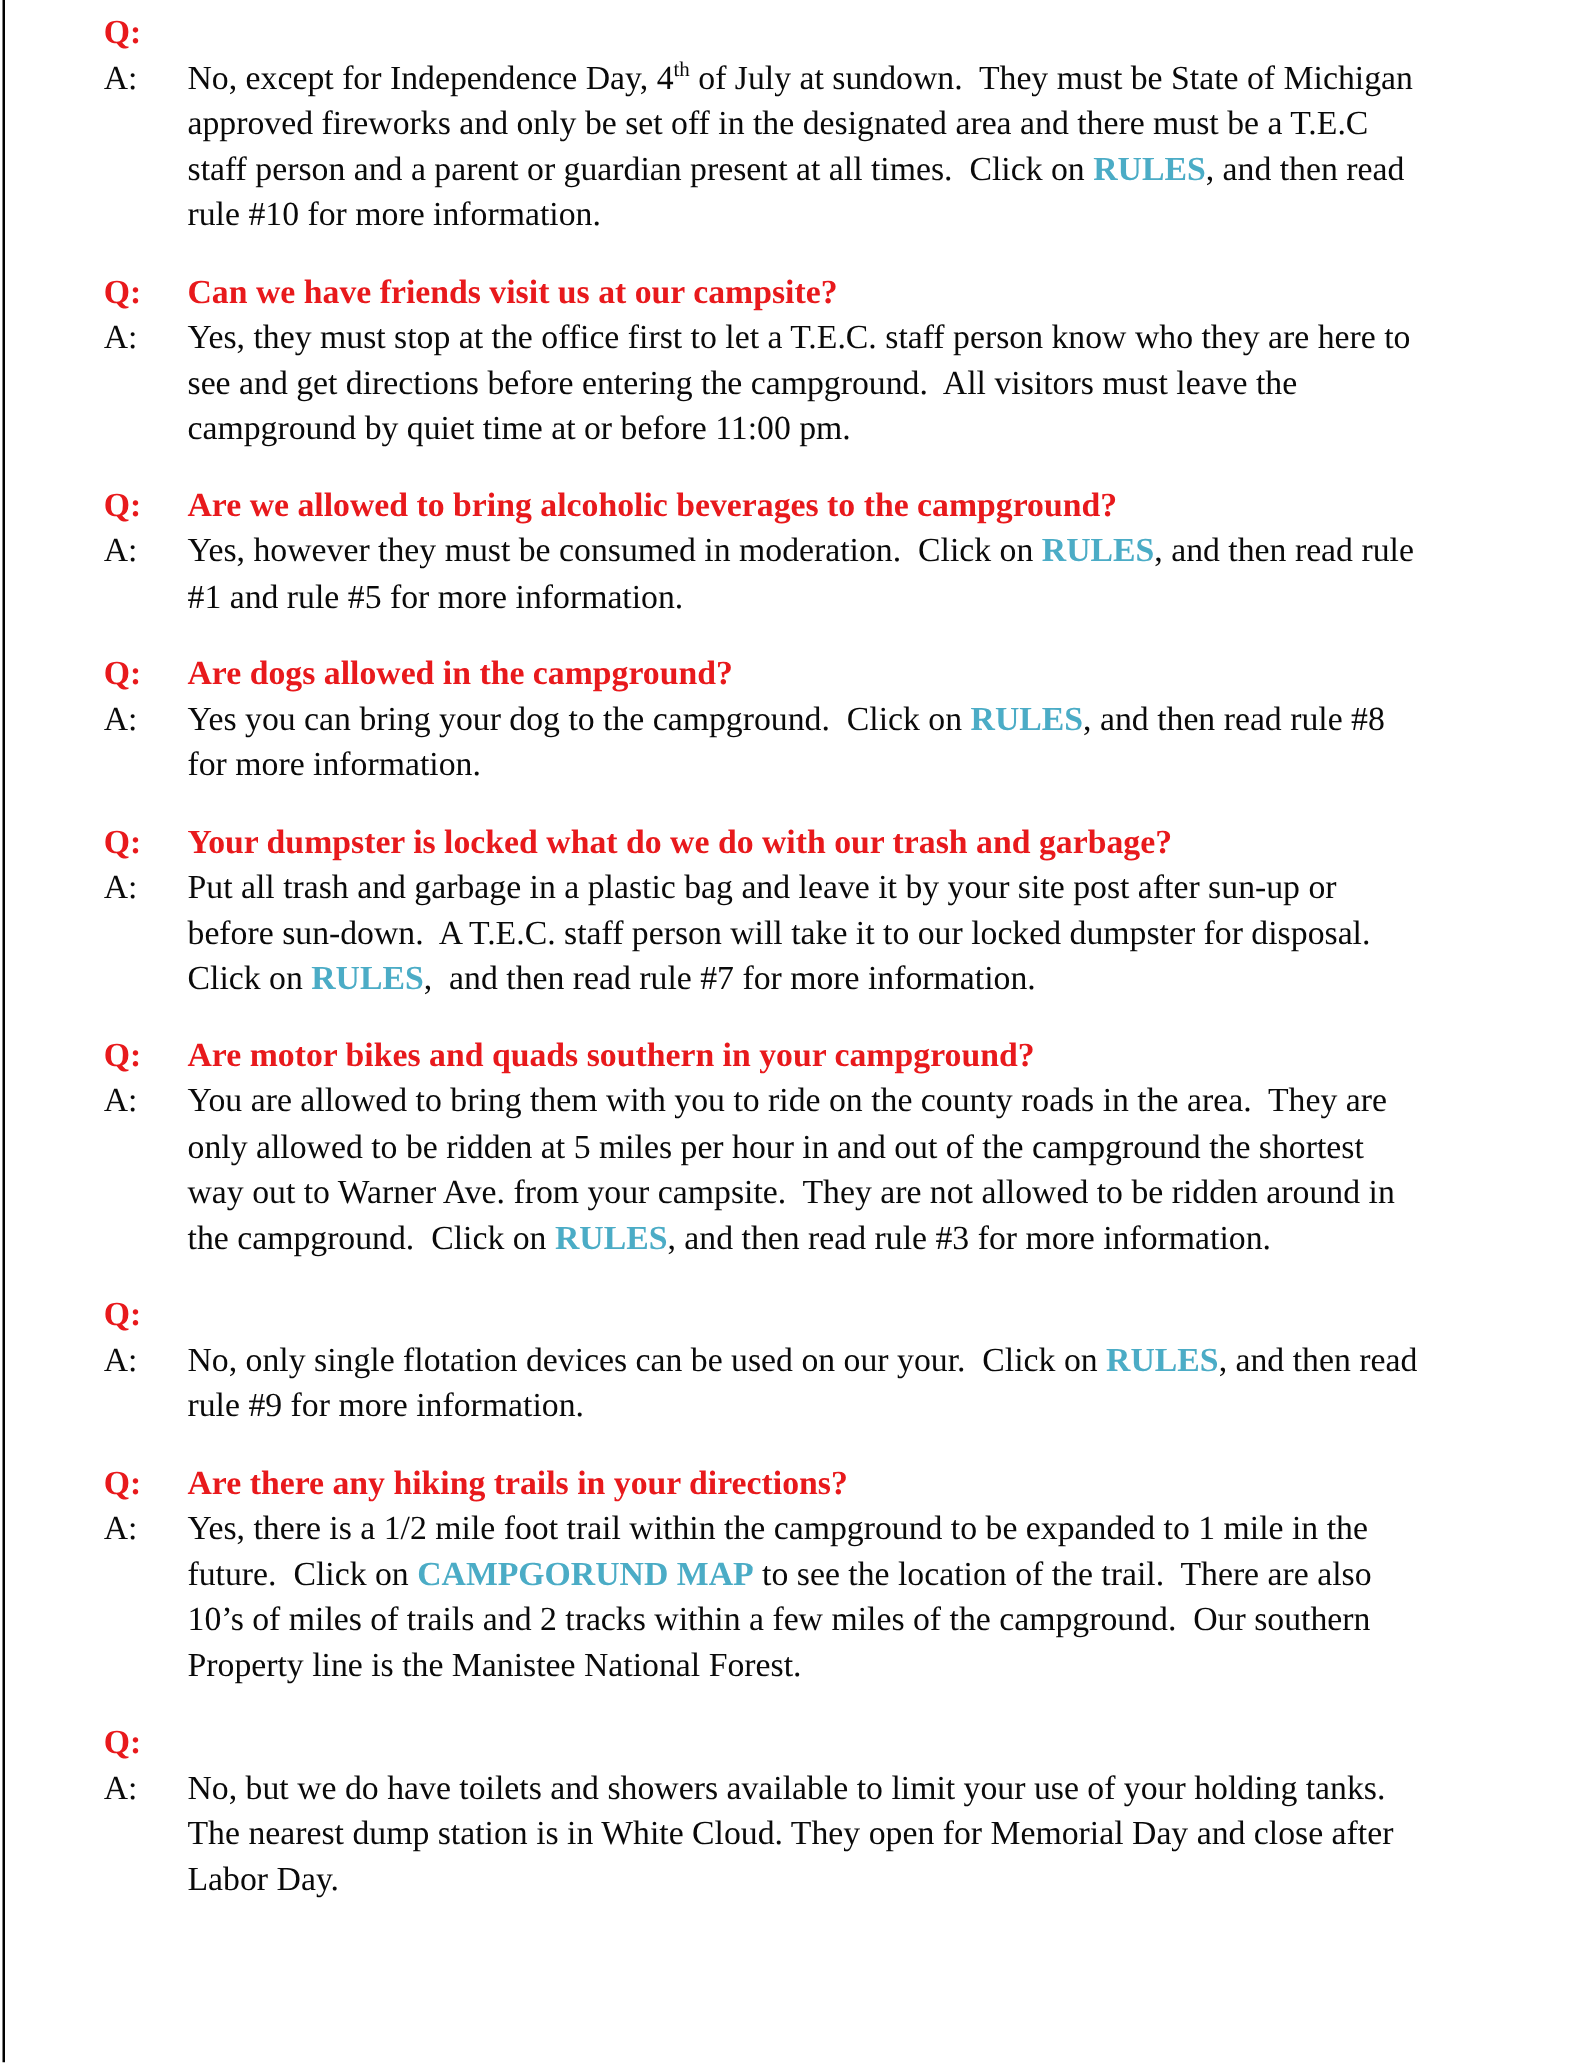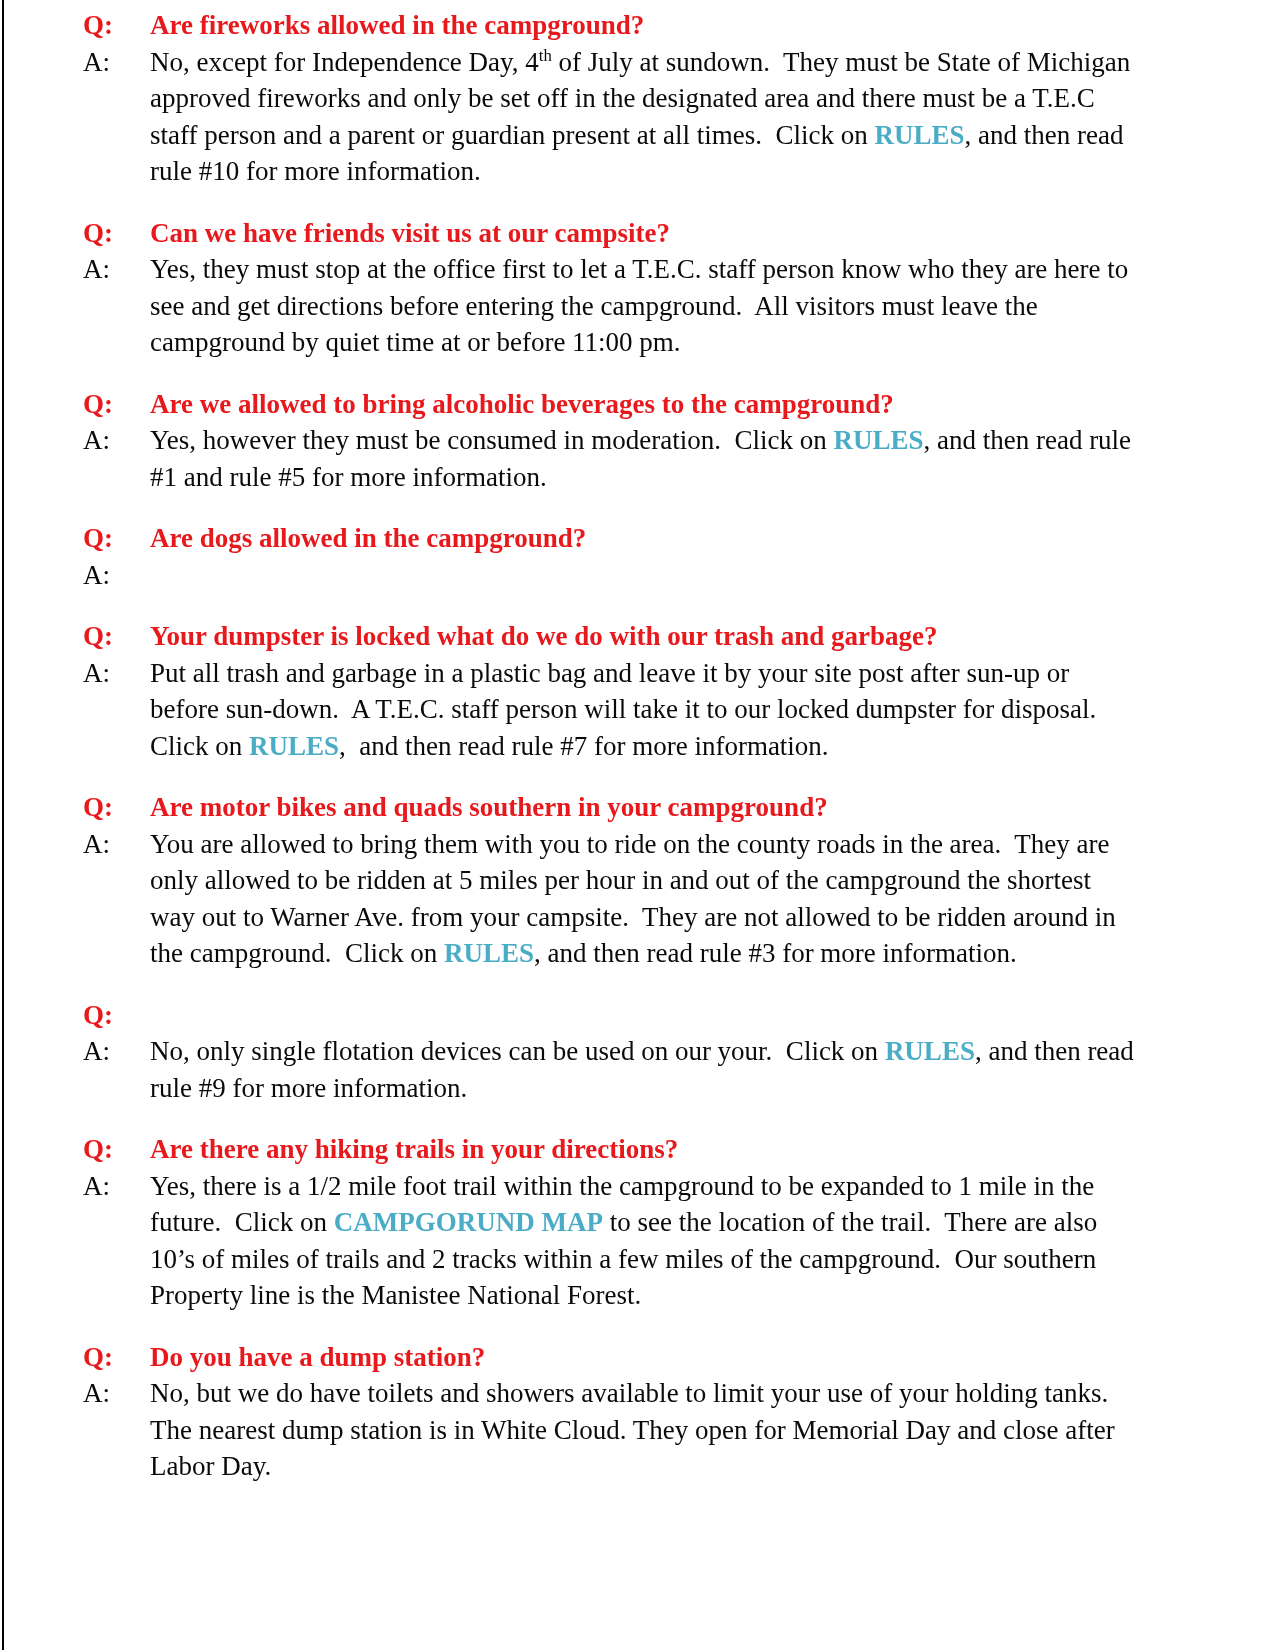--- a/index.html
+++ b/index.html
@@ -74,21 +74,20 @@
 </head>
 <body style="background: rgb(255, 255, 255);">
 
 <div class="edge-line" style="background: rgb(0, 0, 0);"></div>
 
 <main class="page">
   <div id="faq-list">
   <section class="qa">
     <div class="row">
       <span class="lbl q-lbl">Q:</span>
-      <h2 class="q-text">Are fireworks allowed in the campground?</h2>
     </div>
     <div class="row">
       <span class="lbl a-lbl">A:</span>
       <p class="a-text"><span>No, except for Independence Day, 4</span><sup>th</sup><span> of July at sundown.  They must be State of Michigan approved fireworks and only be set off in the designated area and there must be a T.E.C staff person and a parent or guardian present at all times.  Click on </span><a class="doc-link" href="#">RULES</a><span>, and then read rule #10 for more information.</span></p>
     </div>
   </section>
 
   <section class="qa">
     <div class="row">
       <span class="lbl q-lbl">Q:</span>
@@ -111,20 +110,21 @@
     </div>
   </section>
 
   <section class="qa">
     <div class="row">
       <span class="lbl q-lbl">Q:</span>
       <h2 class="q-text">Are dogs allowed in the campground?</h2>
     </div>
     <div class="row">
       <span class="lbl a-lbl">A:</span>
+      <p class="a-text"><span>Yes you can bring your dog to the campground.  Click on </span><a class="doc-link" href="#">RULES</a><span>, and then read rule #8 for more information.</span></p>
     </div>
   </section>
 
   <section class="qa">
     <div class="row">
       <span class="lbl q-lbl">Q:</span>
       <h2 class="q-text">Your dumpster is locked what do we do with our trash and garbage?</h2>
     </div>
     <div class="row">
       <span class="lbl a-lbl">A:</span>
@@ -160,21 +160,20 @@
     </div>
     <div class="row">
       <span class="lbl a-lbl">A:</span>
       <p class="a-text"><span>Yes, there is a 1/2 mile foot trail within the campground to be expanded to 1 mile in the future.  Click on </span><a class="doc-link" href="#">CAMPGORUND MAP</a><span> to see the location of the trail.  There are also 10’s of miles of trails and 2 tracks within a few miles of the campground.  Our southern Property line is the Manistee National Forest.</span></p>
     </div>
   </section>
 
   <section class="qa">
     <div class="row">
       <span class="lbl q-lbl">Q:</span>
-      <h2 class="q-text">Do you have a dump station?</h2>
     </div>
     <div class="row">
       <span class="lbl a-lbl">A:</span>
       <p class="a-text"><span>No, but we do have toilets and showers available to limit your use of your holding tanks. The nearest dump station is in White Cloud. They open for Memorial Day and close after Labor Day.</span></p>
     </div>
   </section>
 </div>
 </main>
 
 </body></html>

